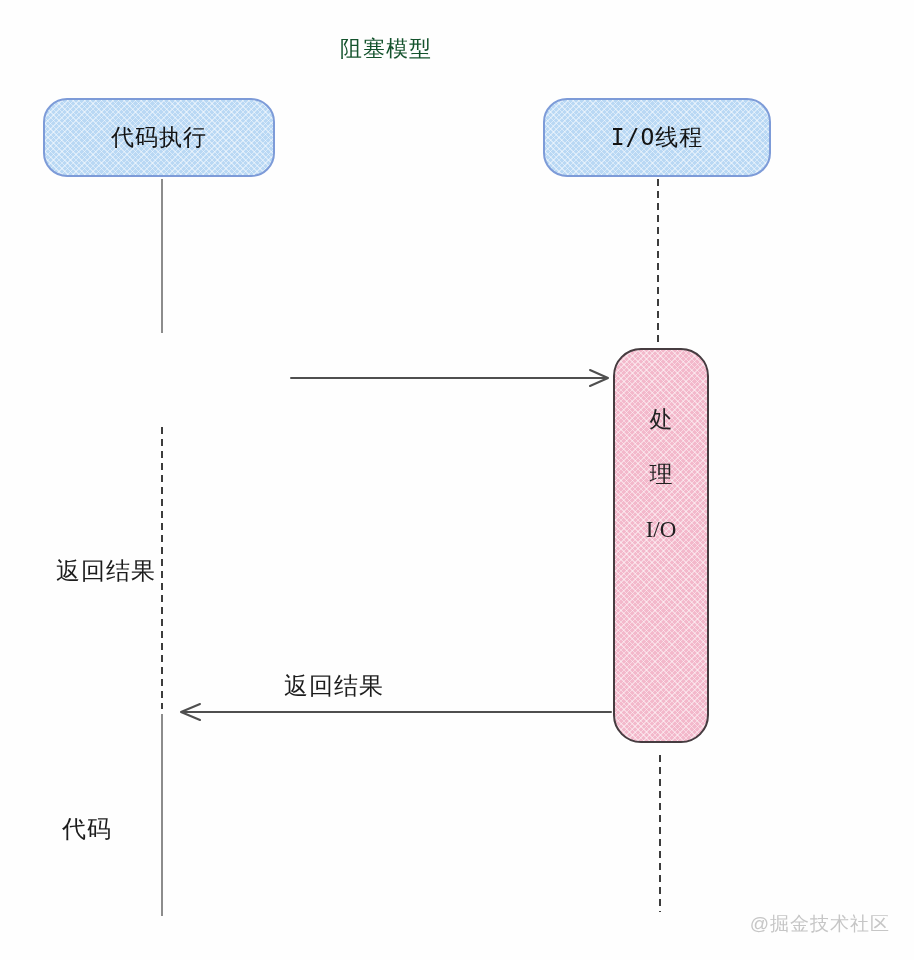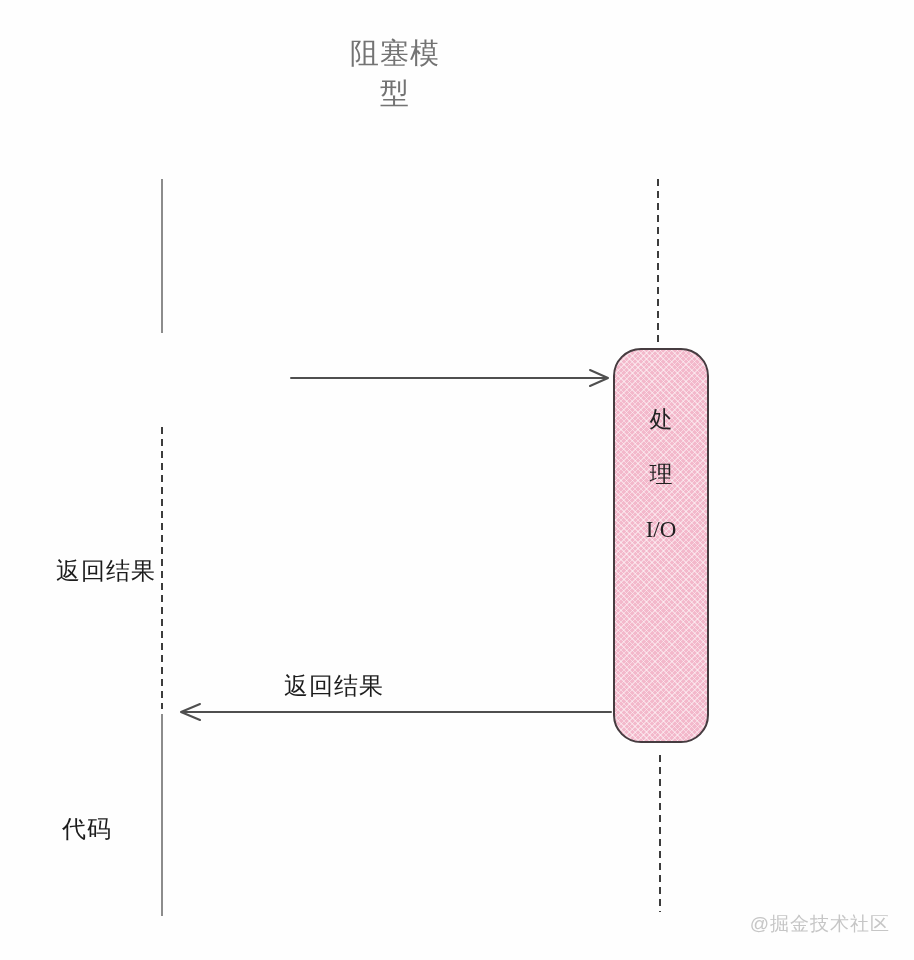--- a/index.html
+++ b/index.html
@@ -14,24 +14,23 @@
     height: 960px;
     background: #fefefe;
     overflow: hidden;
   }
   .abs { position: absolute; }
 
   .diagram-title {
     left: 340px;
     top: 34px;
     width: 110px;
-    font-size: 29px;
+    font-size: 22px;
     font-weight: 500;
-    color: #737373;
-    text-align: center;
+    color: #14532d;
     letter-spacing: 1px;
   }
 
   .box {
     box-sizing: border-box;
     display: flex;
     align-items: center;
     justify-content: center;
     
     background-image:
@@ -128,20 +127,26 @@
 
     <path class="ln-arrow" d="M291 378 H605"></path>
     <path class="ln-arrow" d="M590 370 L608 378 L590 386"></path>
 
     <path class="ln-arrow" d="M611 712 H184"></path>
     <path class="ln-arrow" d="M200 704 L181 712 L200 720"></path>
   </svg>
 
   <div class="abs diagram-title">阻塞模型</div>
 
+  <div class="abs box actor-box" id="actor-left">
+    <span class="actor-label">代码执行</span>
+  </div>
+  <div class="abs box actor-box" id="actor-right">
+    <span class="actor-label">I/O线程</span>
+  </div>
 
 
   <div class="abs box process-box">
     <span class="process-line">处</span>
     <span class="process-line">理</span>
     <span class="process-line mono">I/O</span>
   </div>
 
   <div class="abs side-label" id="label-blocked">返回结果</div>
   <div class="abs side-label" id="label-return">返回结果</div>

